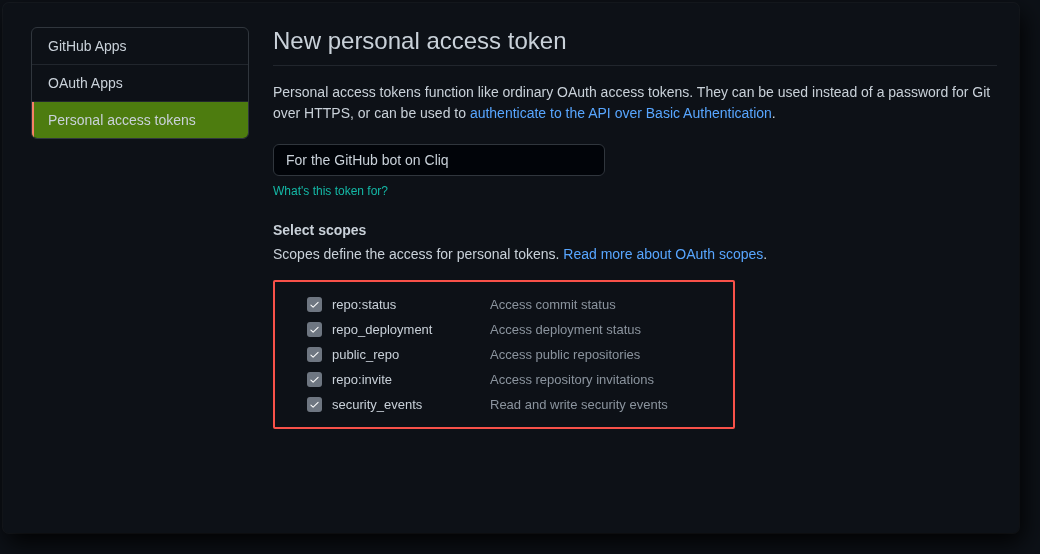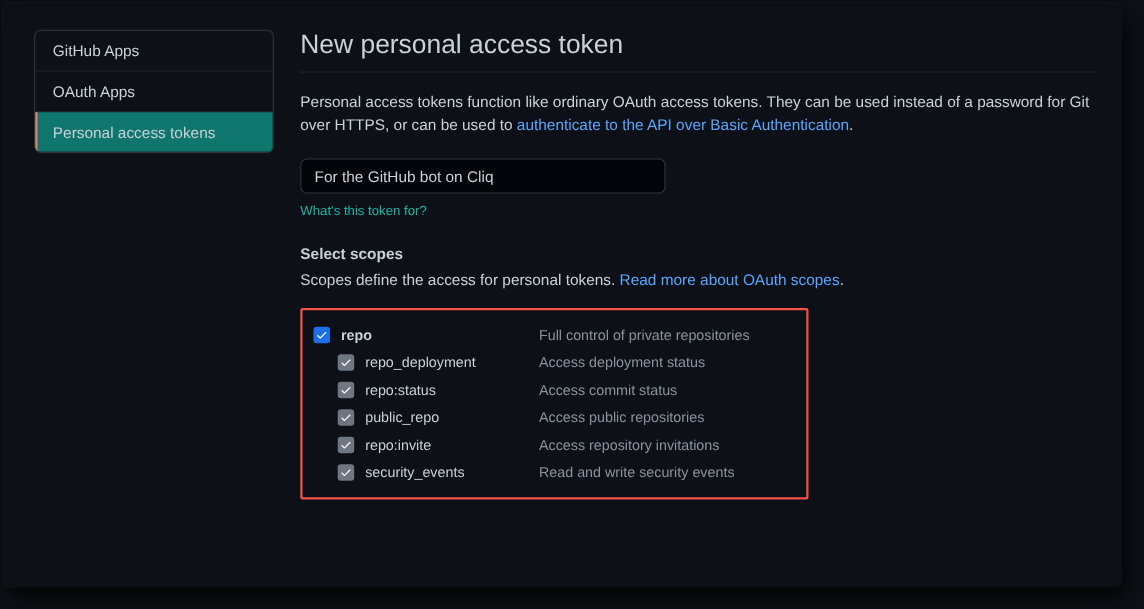--- a/index.html
+++ b/index.html
@@ -46,21 +46,21 @@
     }
     .sidebar-item {
       padding: 10px 16px;
       border-bottom: 1px solid #21262d;
       cursor: pointer;
       font-size: 14px;
       color: #c9d1d9;
     }
     .sidebar-item:last-child { border-bottom: none; }
     .sidebar-item.active {
-      background: #0f766e;
+      background: #4d7c0f;
       border-left: 2px solid #f78166;
       padding-left: 14px;
     }
     .main { flex: 1; }
     h1.page-title {
       font-size: 24px;
       font-weight: 400;
       color: #c9d1d9;
       padding-bottom: 10px;
       border-bottom: 1px solid #21262d;
@@ -164,46 +164,37 @@
 
       <input type="text" class="text-input" value="For the GitHub bot on Cliq" style="">
       <div class="hint">What's this token for?</div>
 
       <div class="label-strong">Select scopes</div>
       <p class="scopes-desc">
         <span>Scopes define the access for personal tokens. </span><a href="#">Read more about OAuth scopes</a><span>.</span>
       </p>
 
       <div class="scopes-box">
-        <div class="scope-row">
-          <span class="checkbox primary">
-            <svg viewBox="0 0 16 16">
-                <path fill="#fff" d="M13.78 4.22a.75.75 0 010 1.06l-7.25 7.25a.75.75 0 01-1.06 0L2.22 9.28a.75.75 0 011.06-1.06L6 10.94l6.72-6.72a.75.75 0 011.06 0z"></path>
-              </svg>
-          </span>
-          <span class="scope-name">repo</span>
-          <span class="scope-desc">Full control of private repositories</span>
+        <div class="scope-row child">
+          <span class="checkbox secondary">
+            <svg viewBox="0 0 16 16">
+                <path fill="#fff" d="M13.78 4.22a.75.75 0 010 1.06l-7.25 7.25a.75.75 0 01-1.06 0L2.22 9.28a.75.75 0 011.06-1.06L6 10.94l6.72-6.72a.75.75 0 011.06 0z"></path>
+              </svg>
+          </span>
+          <span class="scope-name">repo:status</span>
+          <span class="scope-desc">Access commit status</span>
         </div>
         <div class="scope-row child">
           <span class="checkbox secondary">
             <svg viewBox="0 0 16 16">
                 <path fill="#fff" d="M13.78 4.22a.75.75 0 010 1.06l-7.25 7.25a.75.75 0 01-1.06 0L2.22 9.28a.75.75 0 011.06-1.06L6 10.94l6.72-6.72a.75.75 0 011.06 0z"></path>
               </svg>
           </span>
           <span class="scope-name">repo_deployment</span>
           <span class="scope-desc">Access deployment status</span>
-        </div>
-        <div class="scope-row child">
-          <span class="checkbox secondary">
-            <svg viewBox="0 0 16 16">
-                <path fill="#fff" d="M13.78 4.22a.75.75 0 010 1.06l-7.25 7.25a.75.75 0 01-1.06 0L2.22 9.28a.75.75 0 011.06-1.06L6 10.94l6.72-6.72a.75.75 0 011.06 0z"></path>
-              </svg>
-          </span>
-          <span class="scope-name">repo:status</span>
-          <span class="scope-desc">Access commit status</span>
         </div>
         <div class="scope-row child">
           <span class="checkbox secondary">
             <svg viewBox="0 0 16 16">
                 <path fill="#fff" d="M13.78 4.22a.75.75 0 010 1.06l-7.25 7.25a.75.75 0 01-1.06 0L2.22 9.28a.75.75 0 011.06-1.06L6 10.94l6.72-6.72a.75.75 0 011.06 0z"></path>
               </svg>
           </span>
           <span class="scope-name">public_repo</span>
           <span class="scope-desc">Access public repositories</span>
         </div>

